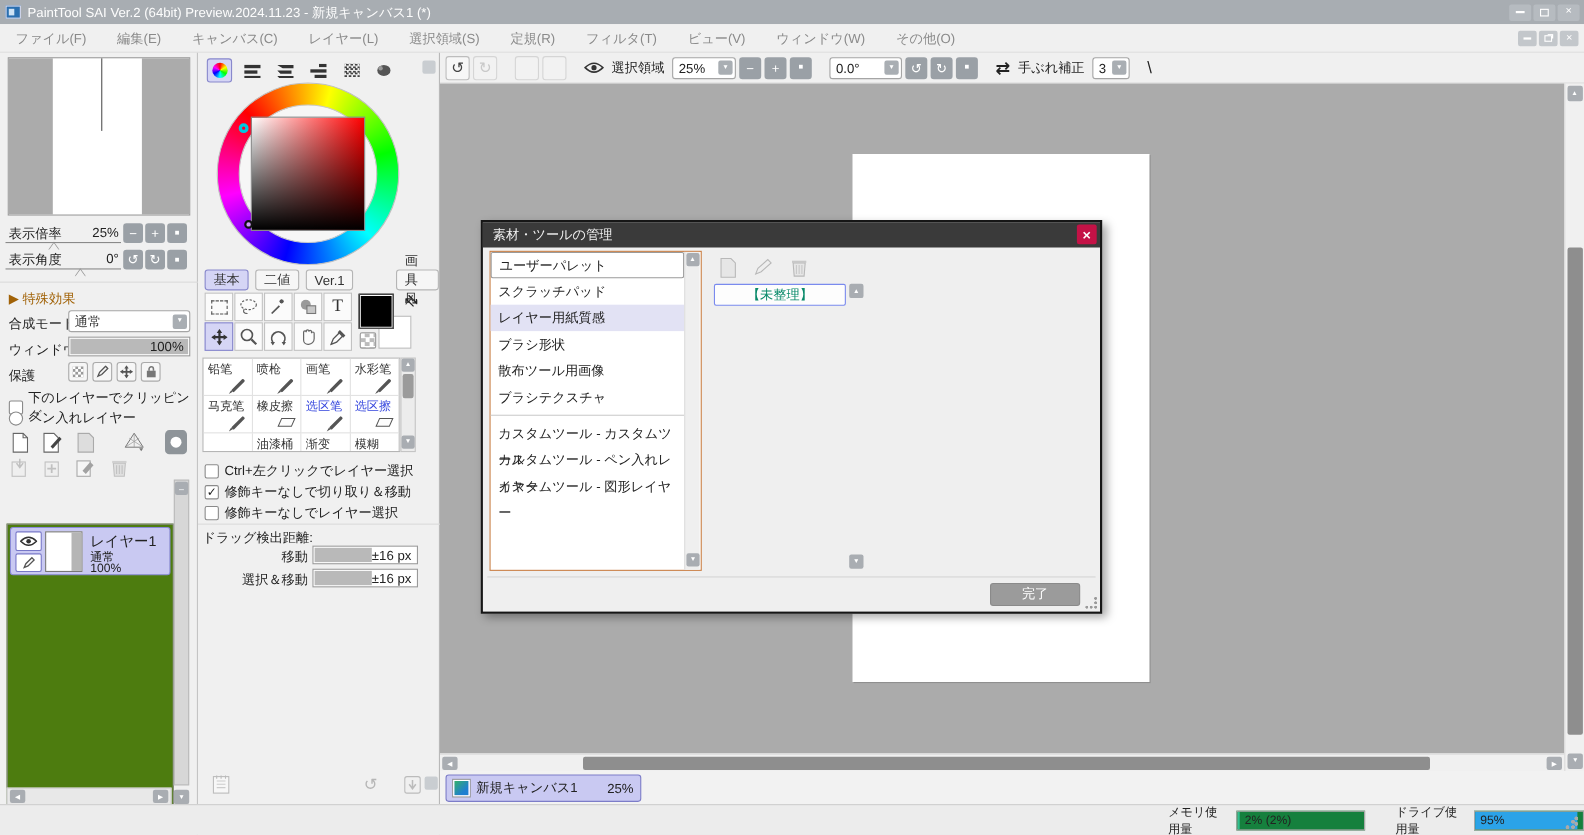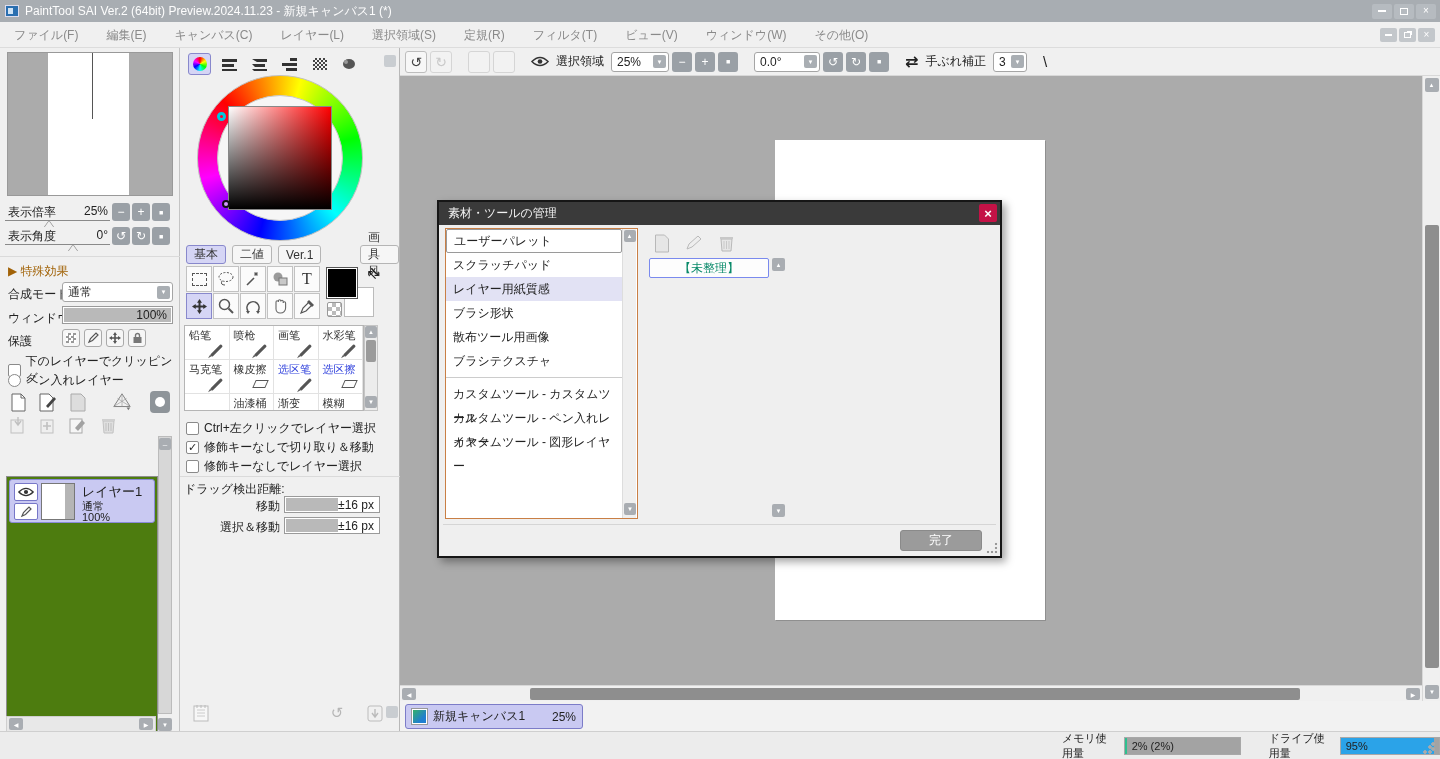--- a/index.html
+++ b/index.html
@@ -106,21 +106,21 @@
   .tbtn.dis{color:#c9c9c9;border-color:#d5d5d5;background:#f2f2f2;}
   .tlabel{margin:0 4px;}
   .tspace{width:10px;}
 
   
   .tabbar{position:absolute;left:400px;top:701px;width:1040px;height:30px;background:#f2f2f2;}
   .canvastab{position:absolute;left:5px;top:3px;width:178px;height:25px;background:#c9c9f2;border:1px solid #7c7cc8;border-radius:3px;display:flex;align-items:center;padding:0 6px;color:#222;}
   .canvastab .cicon2{width:15px;height:15px;border:1px solid #fff;background:linear-gradient(135deg,#35b06a,#1f7fd0 70%);margin-right:6px;box-shadow:0 0 0 1px #999;}
   .canvastab .zoom{margin-left:auto;}
   .statusbar{position:absolute;left:0;top:731px;width:1440px;height:28px;background:#ececec;border-top:1px solid #cfcfcf;display:flex;align-items:center;color:#222;padding-left:48px;}
-  .meter{height:18px;background:#a3a3a3;border:1px solid #a8a8a8;position:relative;overflow:hidden;}
+  .meter{height:18px;background:#15803d;border:1px solid #a8a8a8;position:relative;overflow:hidden;}
   .meter .mfill{position:absolute;left:0;top:0;bottom:0;}
   .meter .mtext{position:absolute;left:5px;top:50%;transform:translateY(-50%);font-size:11px;}
   .grip{position:absolute;right:4px;bottom:4px;width:14px;height:14px;
     background:radial-gradient(circle at 3px 11px,#aaa 1.5px,transparent 2px),radial-gradient(circle at 8px 11px,#aaa 1.5px,transparent 2px),radial-gradient(circle at 11px 8px,#aaa 1.5px,transparent 2px),radial-gradient(circle at 11px 3px,#aaa 1.5px,transparent 2px),radial-gradient(circle at 8px 6px,#aaa 1.5px,transparent 2px);}
 
   
   .dialog{position:absolute;left:437px;top:200px;width:565px;height:358px;background:#efefef;border:2px solid #161616;box-shadow:4px 4px 8px rgba(0,0,0,.35);z-index:10;}
   .dlgtitle{position:absolute;left:0;top:0;width:100%;height:23px;background:#3a3a3a;display:flex;align-items:center;color:#f2f2f2;padding-left:9px;}
   .dlgclose{position:absolute;right:3px;top:2px;width:18px;height:18px;background:#c41246;color:#fff;display:flex;align-items:center;justify-content:center;font-size:13px;font-weight:bold;border-radius:2px;}
   .dlglist{position:absolute;left:6px;top:26px;width:193px;height:291px;background:#fff;border:1px solid #c97f45;}

